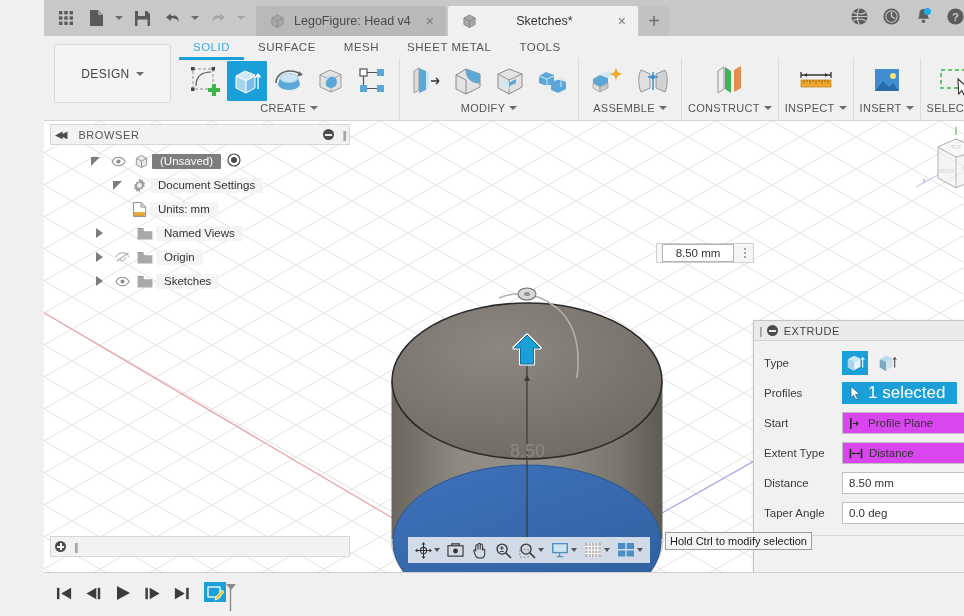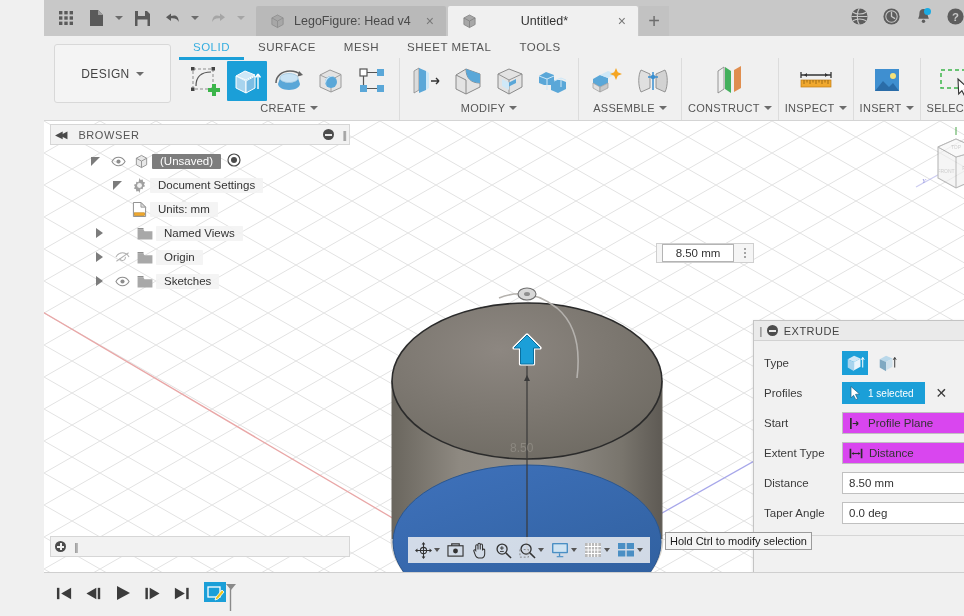--- a/index.html
+++ b/index.html
@@ -141,21 +141,21 @@
   }
   .sel-box .arrow-dn { position:absolute; right:6px; width:0;height:0;border-left:4px solid transparent;border-right:4px solid transparent;border-top:5px solid #4a4a4a; }
   .txt-box {
     flex:1; height:22px; background:#fff; border:1px solid #c0c0c0;
     display:flex; align-items:center; padding:0 6px; font-size:11.5px; color:#333;
   }
   .type-btn { width:26px;height:24px;display:flex;align-items:center;justify-content:center; }
   .type-btn.sel { background:#1b9fd8; }
   .pill {
     background:#1b9fd8; color:#fff; height:22px; display:flex; align-items:center;
-    gap:7px; padding:0 11px 0 8px; font-size:10px;
+    gap:7px; padding:0 11px 0 8px; font-size:17px;
   }
   .xbtn { margin-left:11px; font-size:14px; color:#3a3a3a; line-height:1; }
   .ex-sep { height:1px; background:#d6d6d6; margin:7px 2px 4px; }
 
   
   .tooltip {
     position:absolute; left:621px; top:411px; height:18px;
     background:#f4f4f4; border:1px solid #9b9b9b; padding:4px 4px;
     display:flex;align-items:center; font-size:11px; color:#1a1a1a; z-index:30;
   }
@@ -261,21 +261,21 @@
             <path d="M2 4.2L8 7.5l6-3.3M8 7.5v7" stroke="#8a8a8a" stroke-width=".8" fill="none"></path>
           </svg>
         <span class="tab-title">LegoFigure: Head v4</span>
         <span class="tab-close">×</span>
       </div>
       <div class="tab active" style="margin-left:2px">
         <svg width="15" height="15" viewBox="0 0 16 16">
             <path d="M8 1l6 3.2v7L8 14.5 2 11.2v-7z" fill="#a7a7a7" stroke="#7d7d7d" stroke-width=".8"></path>
             <path d="M2 4.2L8 7.5l6-3.3M8 7.5v7" stroke="#7d7d7d" stroke-width=".8" fill="none"></path>
           </svg>
-        <span class="tab-title">Untitled*</span>
+        <span class="tab-title">Sketches*</span>
         <span class="tab-close">×</span>
       </div>
       <div class="tab-plus">+</div>
     </div>
 
     <div class="tb-right">
       <div class="tb-ricon">
         <svg width="19" height="19" viewBox="0 0 20 20">
             <circle cx="10" cy="10" r="8.5" fill="#5d5d5d"></circle>
             <path d="M10 1.5c-3 3-3 14 0 17M1.5 10h17M3 5.5c4 2.5 10 2.5 14 0M3 14.5c4-2.5 10-2.5 14 0" stroke="#c8c8c8" stroke-width="1.2" fill="none"></path>
@@ -564,21 +564,21 @@
       <ellipse cx="483" cy="173" rx="3" ry="2" fill="#8f8f8f"></ellipse>
     </svg>
 
     <div style="position:absolute;left:467px;top:212px;">
       <svg width="32" height="34" viewBox="0 0 32 34">
         <path d="M16 2 L29 15 H22.5 V31 H9.5 V15 H3 Z" fill="#1b9fd8" stroke="#ffffff" stroke-width="3.2" stroke-linejoin="round"></path>
         <path d="M16 2 L29 15 H22.5 V31 H9.5 V15 H3 Z" fill="#1b9fd8" stroke="#0a6f9e" stroke-width="1" stroke-linejoin="round"></path>
       </svg>
     </div>
 
-    <div style="position:absolute;left:466px;top:320px;font-size:12px;color:#8c8880;">8.50</div>
+    <div style="position:absolute;left:466px;top:320px;font-size:18px;color:#8c8880;">8.50</div>
 
     <div class="browser">
       <div class="browser-head">
         <span style="color:#4a4a4a;font-size:10px;letter-spacing:-3px;">◀◀</span>
         <span class="bh-title">BROWSER</span>
         <span class="circ-minus"></span>
         <span class="grip">|||</span>
       </div>
 
       <div class="tree">

